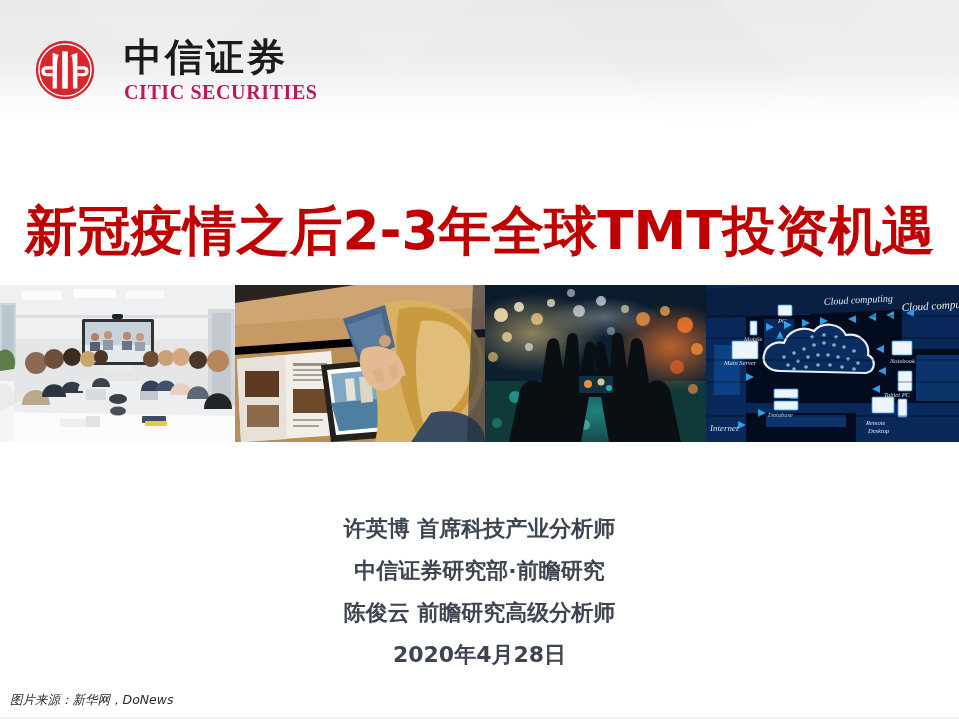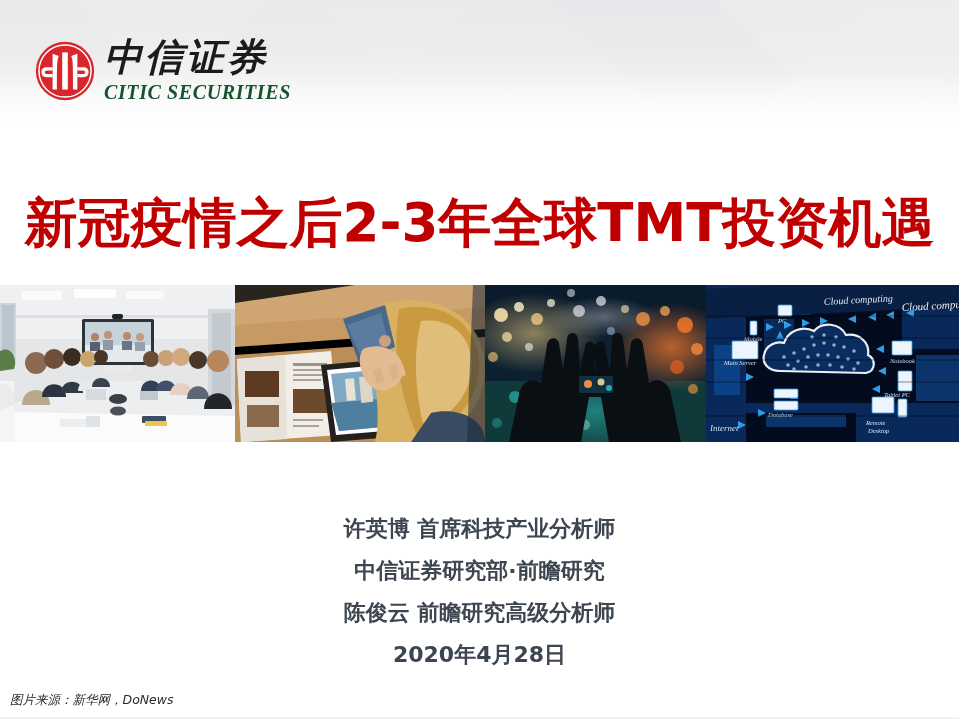--- a/index.html
+++ b/index.html
@@ -61,47 +61,46 @@
     left: 0; bottom: 0;
     width: 959px; height: 60px;
     background: linear-gradient(180deg, rgba(255,255,255,0) 0%, #ffffff 92%);
   }
 
   
   .logo {
     position: absolute;
     left: 34px; top: 38px;
     display: flex;
-    align-items: flex-end;
-    gap: 8px;
+    align-items: center;
+    gap: 28px;
     z-index: 5;
-    font-style: italic;
   }
   .logo-mark { width: 62px; height: 62px; display: block; }
   .logo-text { display: flex; flex-direction: column; line-height: 1; }
   .logo-cn {
     font-size: 38px;
     font-weight: bold;
     color: #1b1b1b;
     letter-spacing: 3px;
     font-family: "DejaVu Sans", "Liberation Sans", sans-serif;
   }
   .logo-en {
     font-size: 20px;
     font-weight: bold;
-    color: #14532d;
+    color: #be185d;
     letter-spacing: 0.6px;
     margin-top: 6px;
     font-family: "Liberation Serif", "DejaVu Serif", serif;
   }
 
   
   .title {
     position: absolute;
-    left: 0; top: 188px;
+    left: 0; top: 196px;
     width: 959px;
     text-align: center;
     font-size: 53px;
     font-weight: bold;
     color: #C00000;
     letter-spacing: 0px;
     white-space: nowrap;
     font-family: "DejaVu Sans", "Liberation Sans", sans-serif;
     z-index: 5;
   }

